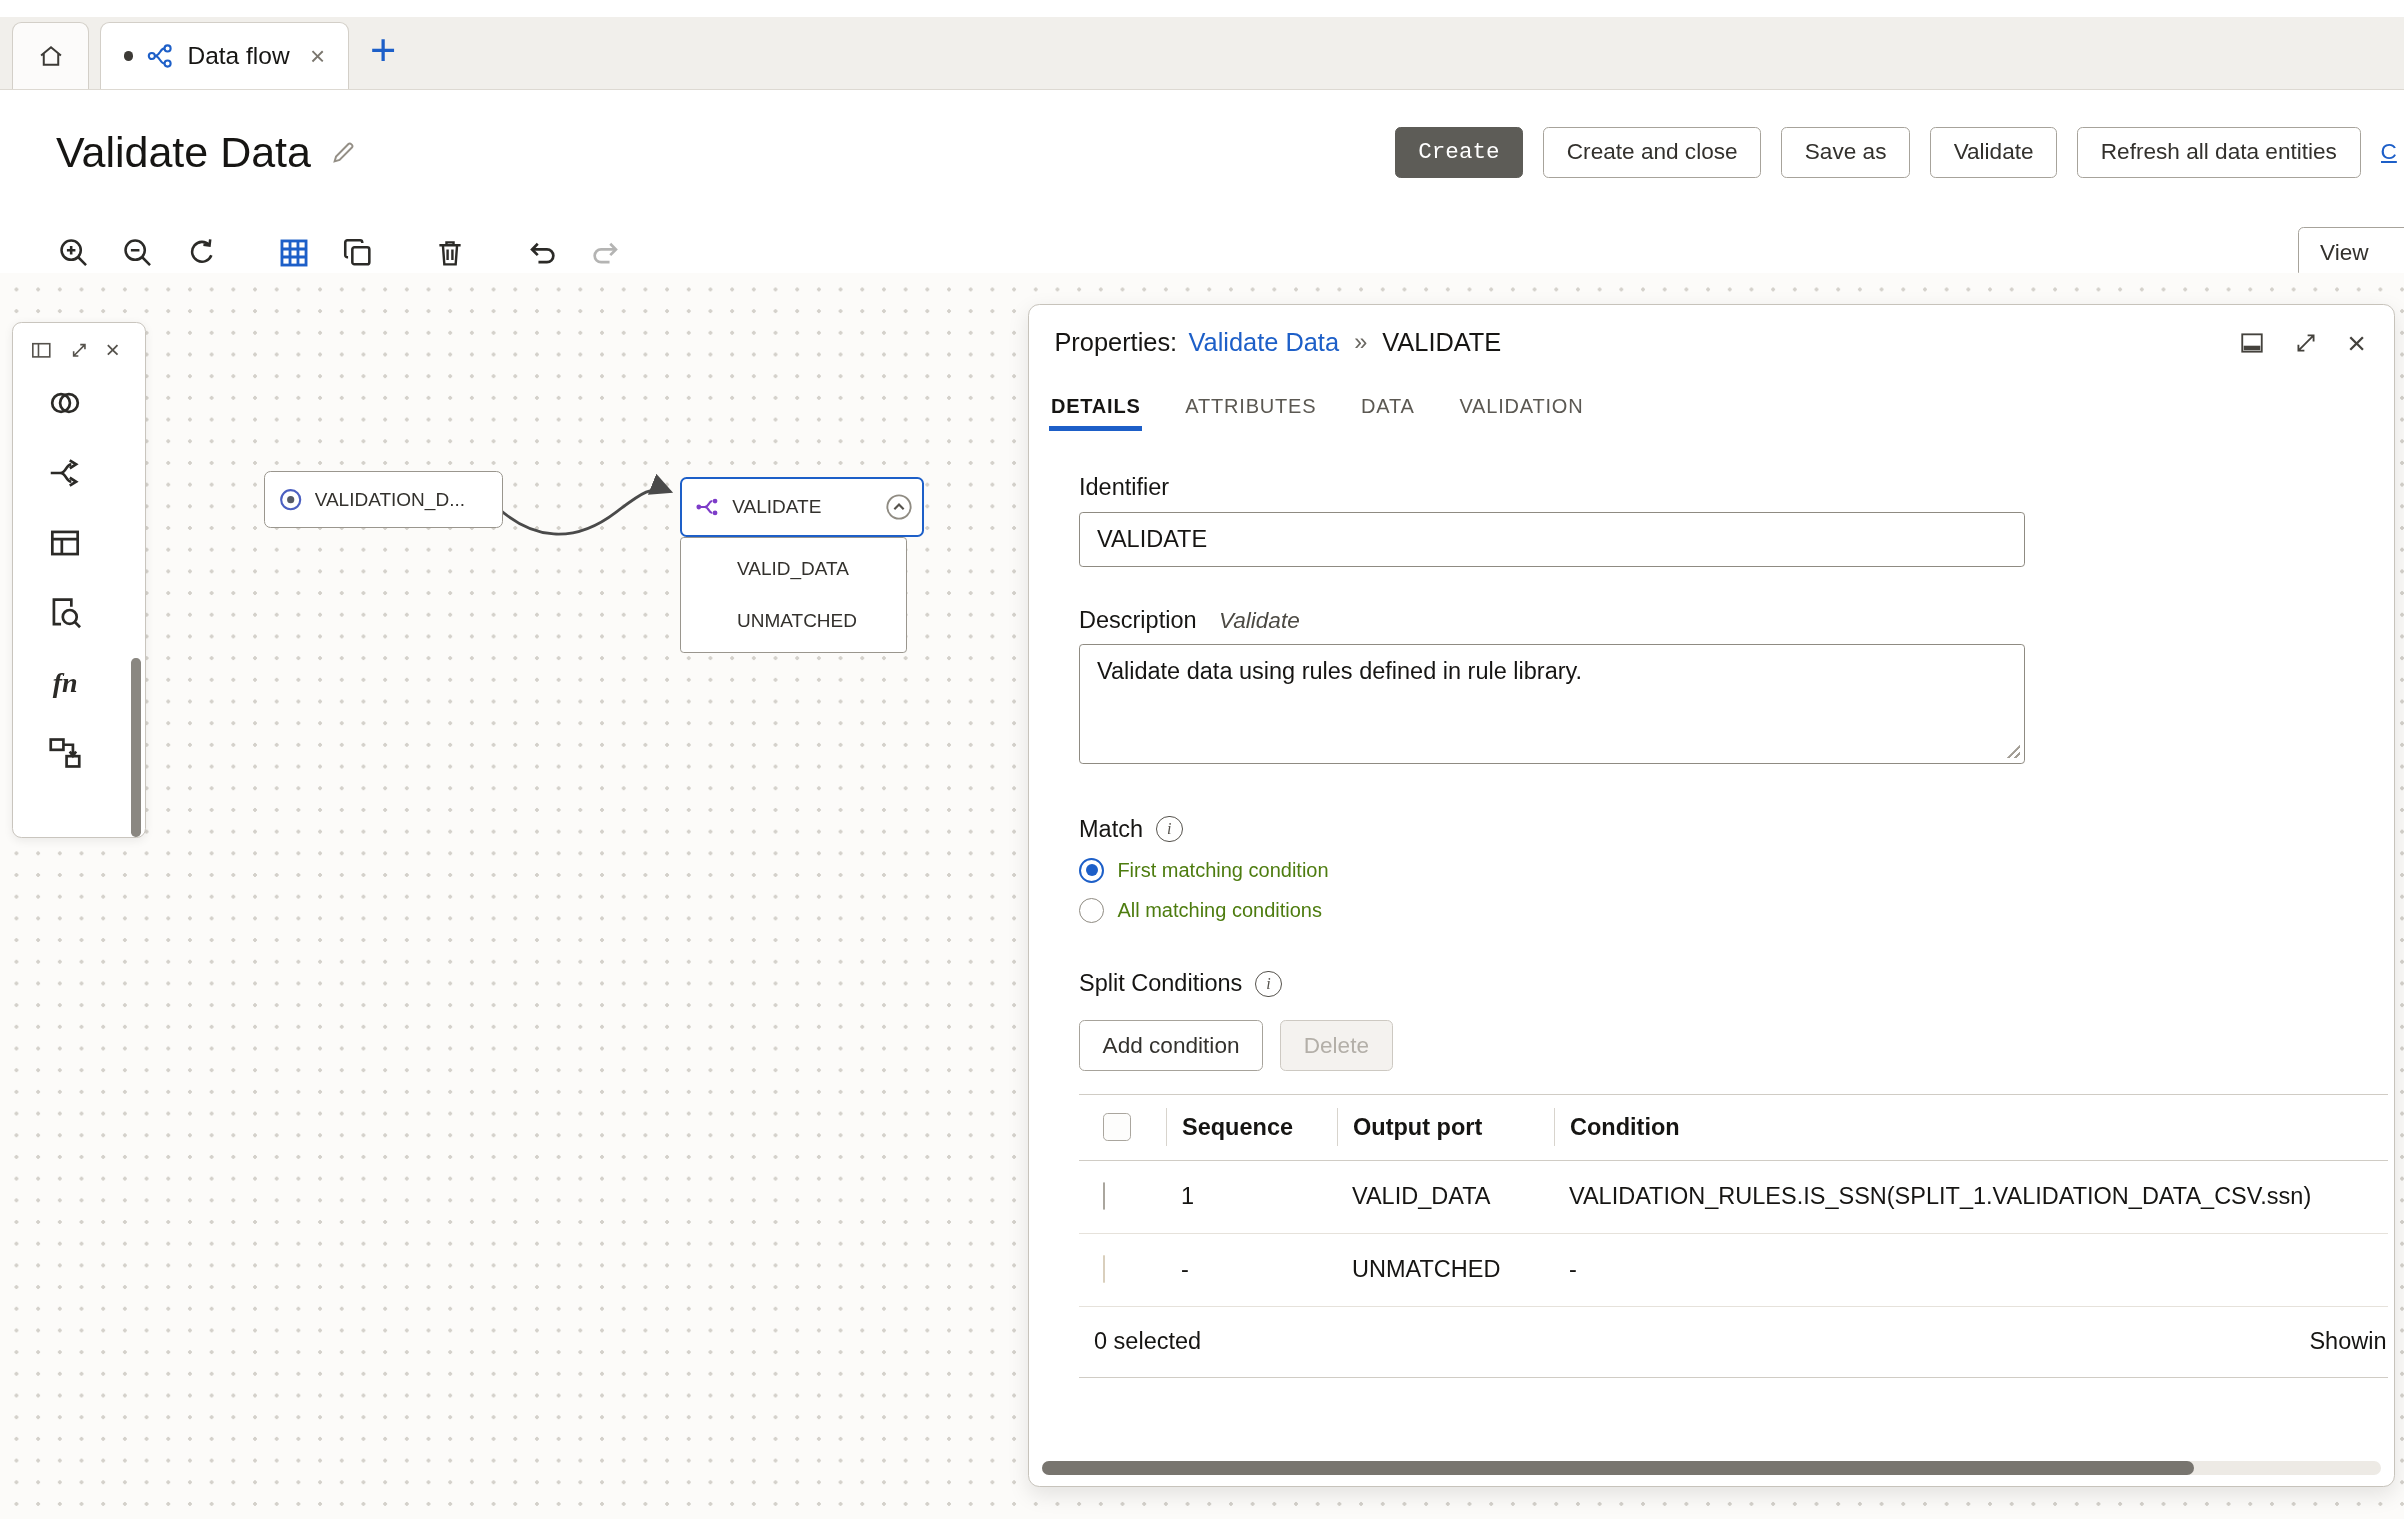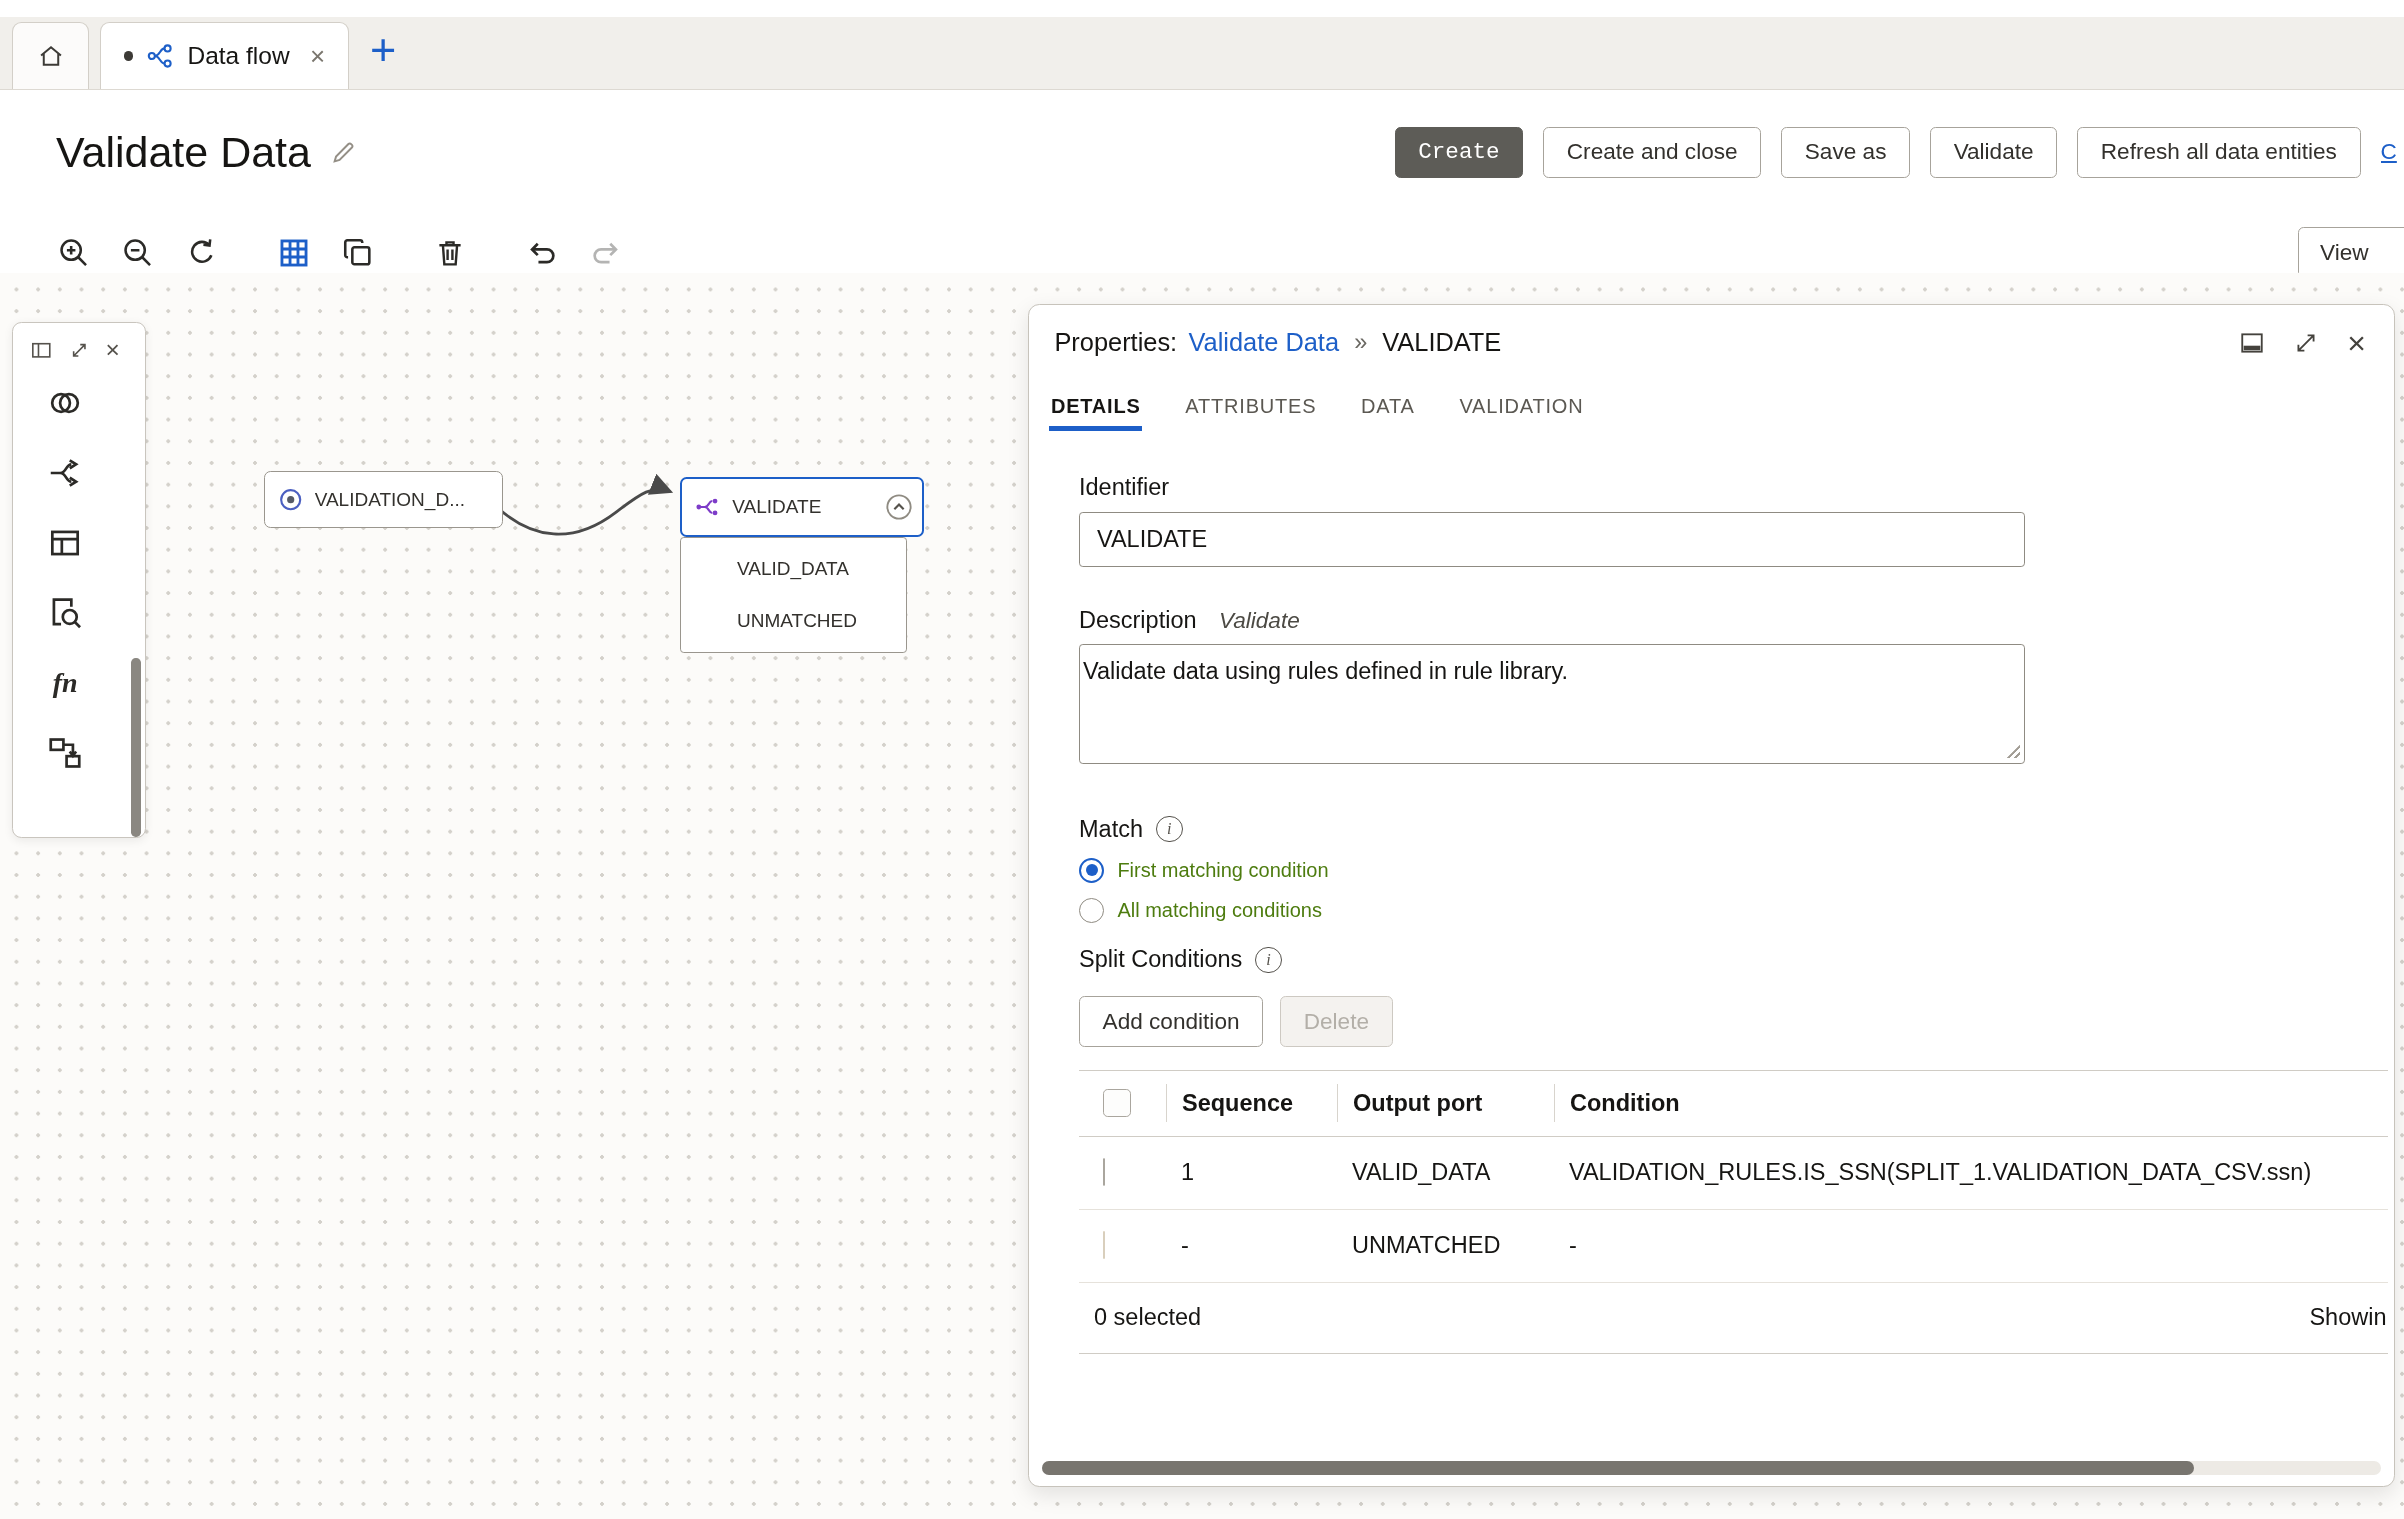--- a/index.html
+++ b/index.html
@@ -74,21 +74,21 @@
         padding:13px 1.9px;}
   .ptab.active{color:#161513;font-weight:700;}
   .ptab.active::after{content:"";position:absolute;left:0;right:0;bottom:0;height:4.7px;background:#1d5fc8;}
   .p-body{padding:41px 0 0 50px;}
   .field-label{font-size:23.5px;color:#161513;display:flex;align-items:center;gap:13px;}
   .opt{font-size:22.6px;color:#4c4a44;font-style:italic;margin-left:9.4px;}
   .tinput{width:946px;height:55px;margin-top:11.3px;border:0.9px solid #8f8b82;border-radius:3.8px;
           font-size:23.5px;color:#161513;padding:0 17px;box-sizing:border-box;font-family:inherit;background:#fff;}
   .tarea-wrap{position:relative;width:946px;margin-top:9.4px;}
   .tarea{width:946px;height:120px;border:0.9px solid #8f8b82;border-radius:3.8px;font-size:23.5px;
-         color:#161513;padding:13px 3px;box-sizing:border-box;resize:none;font-family:inherit;background:#fff;}
+         color:#161513;padding:13px 17px;box-sizing:border-box;resize:none;font-family:inherit;background:#fff;}
   .resize-grip{position:absolute;right:4.7px;bottom:8.5px;width:14px;height:14px;
         background:repeating-linear-gradient(-45deg,transparent 0 2.8px,#a29d95 2.8px 4.7px);
         clip-path:polygon(100% 0,100% 100%,0 100%);}
   .info{width:24.5px;height:24.5px;border:1.7px solid #55524c;border-radius:50%;display:inline-flex;
         align-items:center;justify-content:center;font-family:"Liberation Serif",serif;font-style:italic;
         font-size:16px;color:#55524c;cursor:pointer;}
   .radio-row{display:flex;align-items:center;gap:13px;margin-top:15px;cursor:pointer;}
   .radio{width:25.4px;height:25.4px;border-radius:50%;box-sizing:border-box;border:1.9px solid #8f8b82;
          display:flex;align-items:center;justify-content:center;background:#fff;}
   .radio.sel{border:2.4px solid #1d5fc8;}
@@ -343,21 +343,21 @@
         </div>
         <div class="radio-row">
           <span class="radio sel"></span>
           <span class="radio-label">First matching condition</span>
         </div>
         <div class="radio-row">
           <span class="radio"></span>
           <span class="radio-label">All matching conditions</span>
         </div>
 
-        <div class="field-label" style="margin-top:23px;">
+        <div class="field-label" style="margin-top:47px;">
           <span>Split Conditions</span>
           <span class="info">i</span>
         </div>
         <div class="cond-btns">
           <button class="btn">Add condition</button>
           <button class="btn disabled">Delete</button>
         </div>
 
         <div class="tbl">
           <div class="trow thead">

